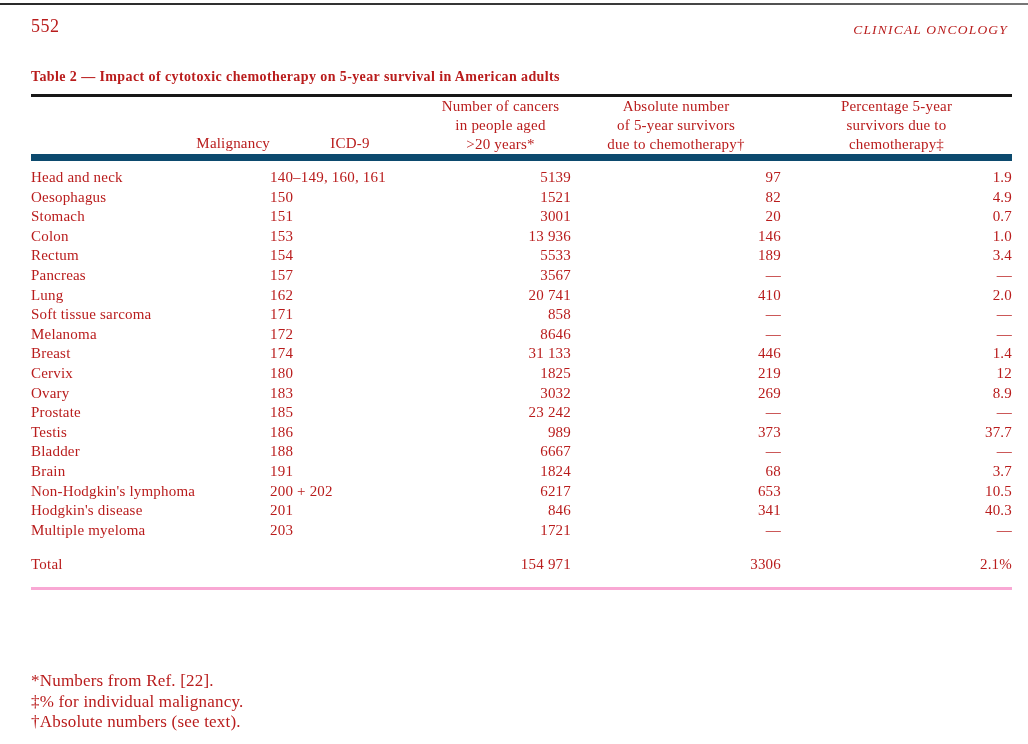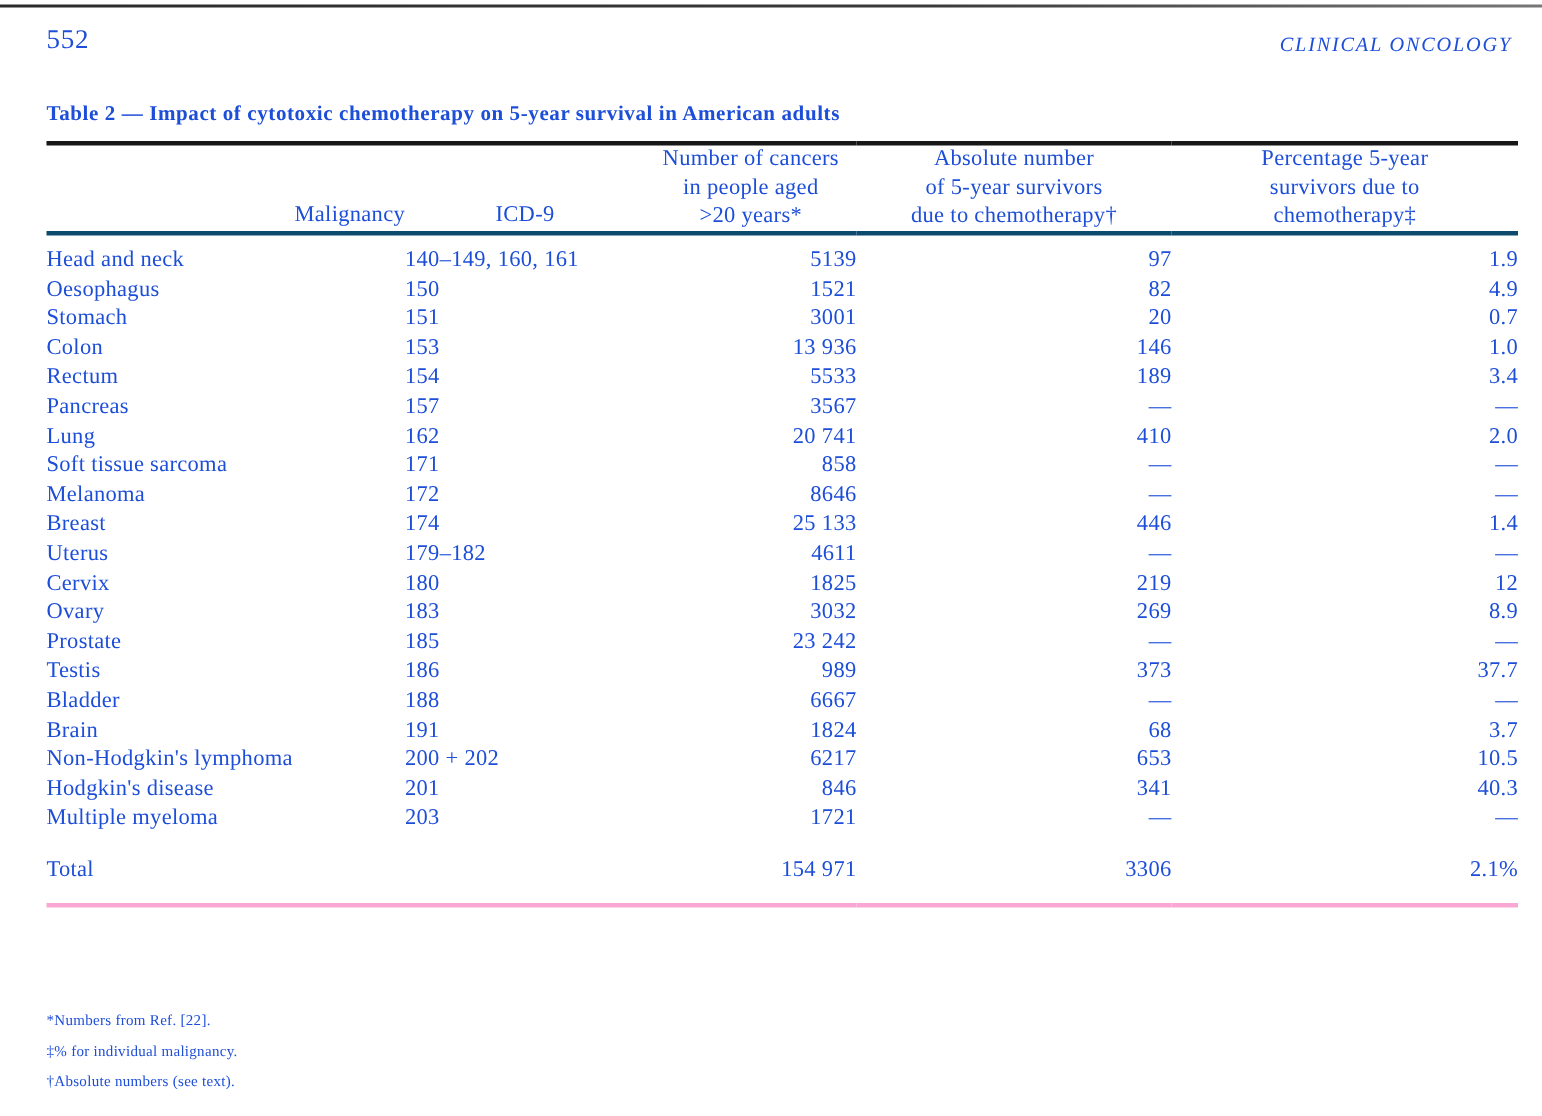--- a/index.html
+++ b/index.html
@@ -1,21 +1,21 @@
 <!DOCTYPE html>
 <html><head>
 <meta charset="utf-8">
 <style>
   html,body { margin:0; padding:0; background:#e8e8e8; }
   .page {
     position:relative;
     width:1028px; height:744px;
     margin:0 auto;
     background:#ffffff;
-    color:#1d4ed8;
+    color:#b91c1c;
     font-family:"Liberation Serif","DejaVu Serif",serif;
     overflow:hidden;
   }
   .scan-edge-line {
     position:absolute; top:3px; left:0; width:100%; height:2px;
     background:linear-gradient(to right,#2a2a2a 0%,#3a3a3a 60%,#777 100%);
   }
   .page-num {
     position:absolute; top:16px; left:31px;
     font-size:18px; letter-spacing:0.5px;
@@ -33,38 +33,38 @@
   table.main {
     width:981px; table-layout:fixed; border-collapse:collapse;
     border-top:3px solid #171717;
     border-spacing:0;
   }
   table.main th, table.main td {
     font-weight:normal; font-size:15px; line-height:19.6px;
     padding:0; margin:0; white-space:nowrap; letter-spacing:0.2px;
   }
   thead th { vertical-align:bottom; padding-top:9px; padding-bottom:12px;
-             border-bottom:3px solid #0c4a6e; }
+             border-bottom:7px solid #0c4a6e; }
   th.h0 { text-align:right; }
   th.h1 { text-align:center; padding-right:24px; }
   th.h2 { text-align:center; }
   th.h3 { text-align:center; }
   th.h4 { text-align:center; padding-left:100px; }
   .hline { line-height:19px; }
   td.c0 { text-align:left; }
   td.c1 { text-align:left; padding-left:11px; }
   td.c2 { text-align:right; padding-right:6px; }
   td.c3 { text-align:right; padding-right:14px; }
   td.c4 { text-align:right; padding-right:50px; }
   tbody.rows tr:first-child td { padding-top:7px; }
   tbody.totalrow td { padding-top:15px; padding-bottom:12px;
                       border-bottom:3px solid #f9a8d4; }
   .footnotes {
     position:absolute; top:671px; left:31px;
-    font-size:10px; line-height:20.6px; letter-spacing:0.2px;
+    font-size:17px; line-height:20.6px; letter-spacing:0.2px;
   }
 </style>
 </head>
 <body>
 
 <div class="page">
 
   <div class="scan-edge-line"></div>
 
   <div class="page-num">552</div>
@@ -162,30 +162,23 @@
           <tr>
             <td class="c0">Melanoma</td>
             <td class="c1">172</td>
             <td class="c2">8646</td>
             <td class="c3">—</td>
             <td class="c4">—</td>
           </tr>
           <tr>
             <td class="c0">Breast</td>
             <td class="c1">174</td>
-            <td class="c2">25 133</td>
+            <td class="c2">31 133</td>
             <td class="c3">446</td>
             <td class="c4">1.4</td>
-          </tr>
-          <tr>
-            <td class="c0">Uterus</td>
-            <td class="c1">179–182</td>
-            <td class="c2">4611</td>
-            <td class="c3">—</td>
-            <td class="c4">—</td>
           </tr>
           <tr>
             <td class="c0">Cervix</td>
             <td class="c1">180</td>
             <td class="c2">1825</td>
             <td class="c3">219</td>
             <td class="c4">12</td>
           </tr>
           <tr>
             <td class="c0">Ovary</td>

